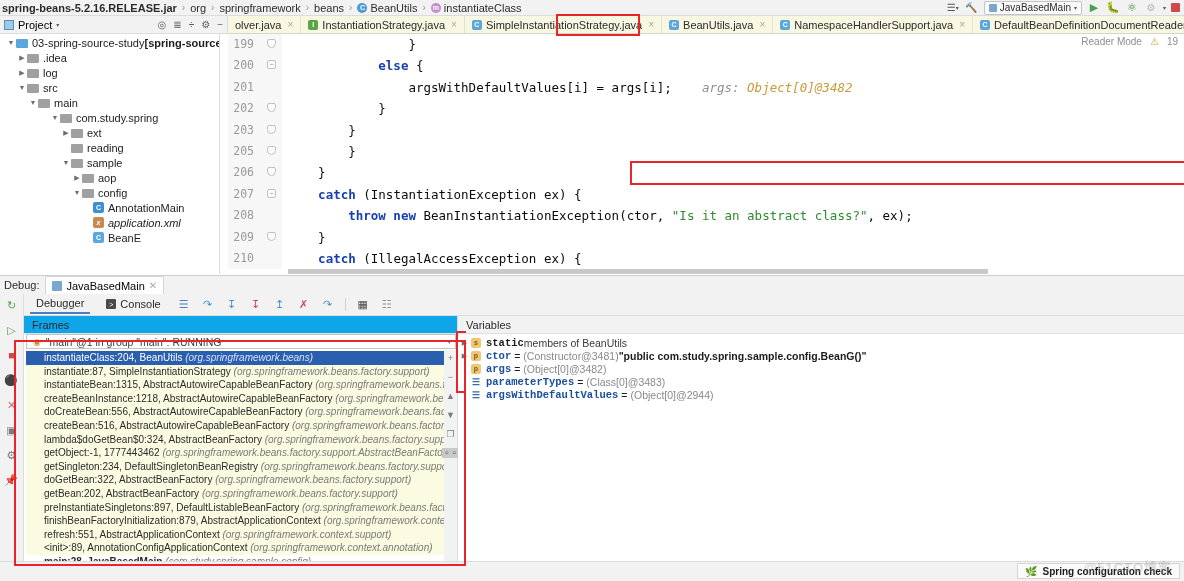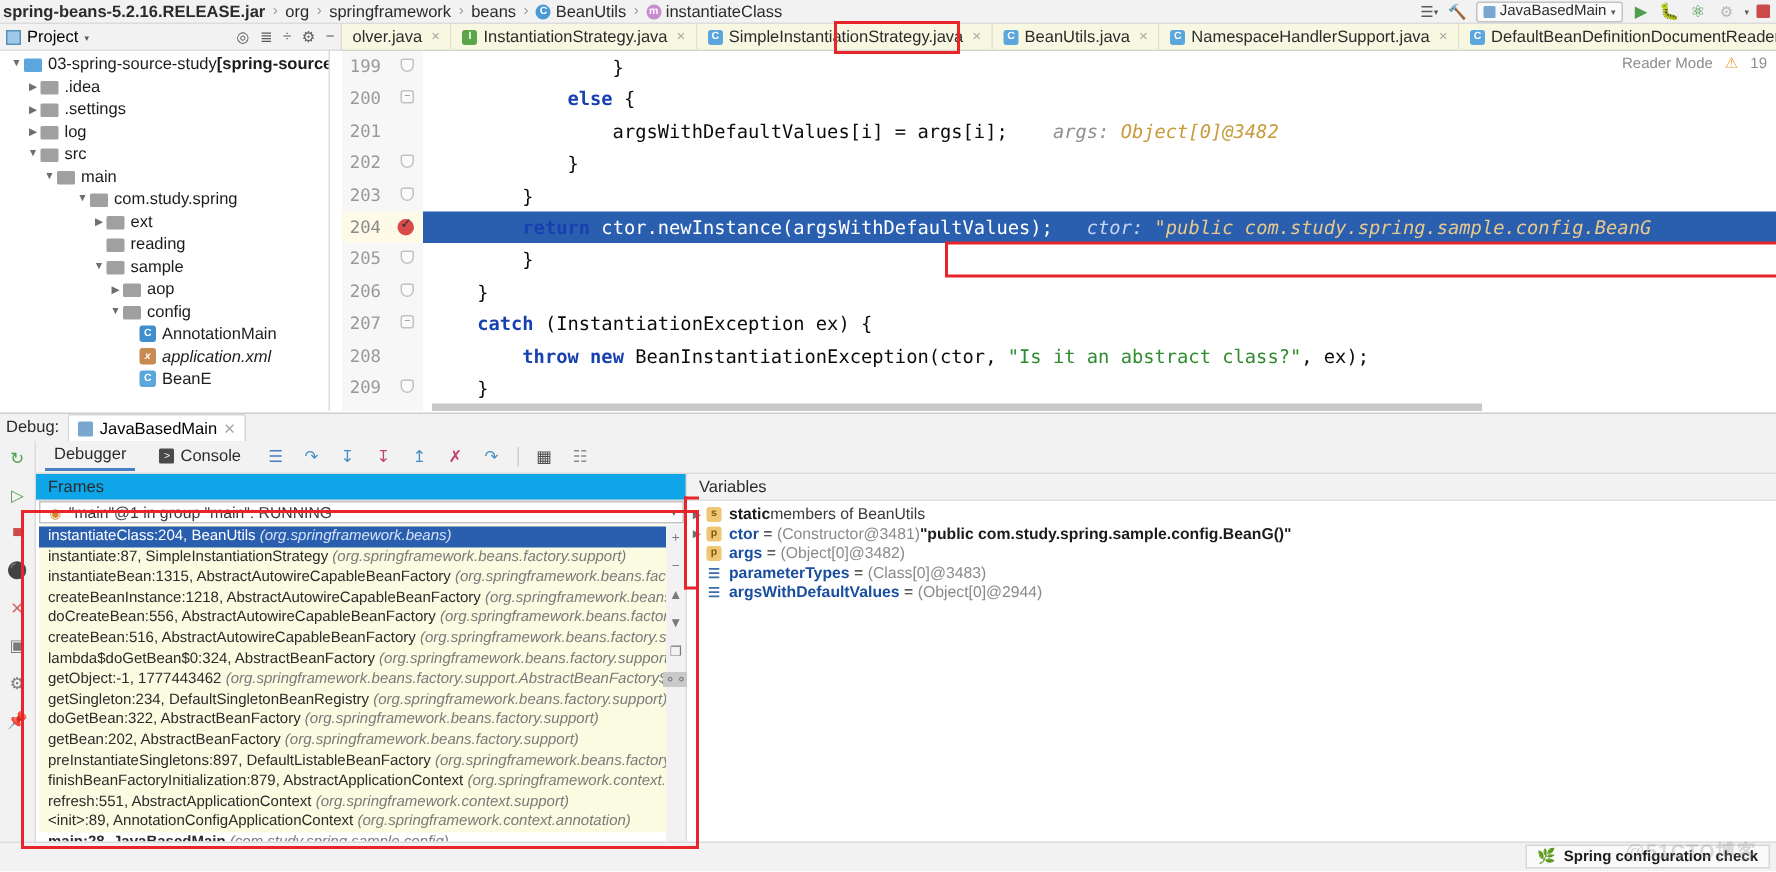--- a/index.html
+++ b/index.html
@@ -203,21 +203,21 @@
   }
   .thread-ico { color: #d38a2a; font-size: 9px; }
   .thread-caret { margin-left: auto; margin-right: 4px; font-size: 7px; color: #6a6a6a; }
 
   .frames-list {
     position: absolute; top: 350px; left: 26px; width: 430px; height: 211px;
     background: #fbfbe2; overflow: hidden; padding-top: 1px;
   }
   .frame-row {
     height: 13.6px; line-height: 13.6px; font-size: 10px; color: #2b2b2b;
-    padding-left: 6px; white-space: nowrap; overflow: hidden;
+    padding-left: 18px; white-space: nowrap; overflow: hidden;
   }
   .frame-row.sel { background: #2a5fb0; color: #ffffff; }
   .frame-row.last { background: #ffffff; font-weight: bold; }
   .fpkg { color: #7a7a7a; font-style: italic; font-weight: normal; }
   .frame-row.sel .fpkg { color: #d6e2f5; }
 
   .frames-side {
     position: absolute; top: 350px; left: 444px; width: 14px; height: 211px;
     background: #f2f2f2; display: flex; flex-direction: column; align-items: center;
     padding-top: 3px; gap: 9px; border-right: 1px solid #dcdcdc;
@@ -229,21 +229,21 @@
     background: #ffffff; overflow: hidden; padding-top: 2px;
   }
   .var-row { display: flex; align-items: center; height: 13px; font-size: 10.5px; white-space: nowrap; }
   .var-arrow { width: 13px; text-align: center; color: #6e6e6e; font-size: 7px; flex: none; }
   .var-badge {
     width: 10px; height: 10px; border-radius: 2px; margin-right: 5px; flex: none;
     display: inline-flex; align-items: center; justify-content: center;
     font-size: 7px; color: #7a5a10; font-weight: bold; background: #f0c674;
   }
   .var-badge.arr { background: none; color: #3a6ea5; font-size: 9px; }
-  .vname { color: #1a4fa0; font-weight: bold; }
+  .vname { color: #1a4fa0; font-weight: bold; font-family: Liberation Mono, monospace; }
   .vname.static { color: #1c1c1c; }
   .veq { color: #1c1c1c; margin: 0 3px; }
   .vval { color: #8a8a8a; }
   .vstr { color: #1c1c1c; font-weight: bold; }
   .vplain { color: #3a3a3a; font-weight: normal; }
 
   
   .annot { position: absolute; border: 2px solid #e8252a; pointer-events: none; z-index: 20; }
 
   
@@ -367,25 +367,20 @@
         <span style="font-weight: bold;"> [spring-source-study]</span>
       </div>
       <div class="tnode" style="padding-left: 17px;">
         <span class="tarrow">▶</span>
         <span class="tfolder"></span>
         <span>.idea</span>
       </div>
       <div class="tnode" style="padding-left: 17px;">
         <span class="tarrow">▶</span>
         <span class="tfolder"></span>
-        <span>.settings</span>
-      </div>
-      <div class="tnode" style="padding-left: 17px;">
-        <span class="tarrow">▶</span>
-        <span class="tfolder"></span>
         <span>log</span>
       </div>
       <div class="tnode" style="padding-left: 17px;">
         <span class="tarrow">▼</span>
         <span class="tfolder"></span>
         <span>src</span>
       </div>
       <div class="tnode" style="padding-left: 28px;">
         <span class="tarrow">▼</span>
         <span class="tfolder"></span>
@@ -474,27 +469,20 @@
             <span class="fold end"></span>
           </div>
           <div class="code-txt">            }</div>
         </div>
         <div class="code-row">
           <div class="gut-num">203</div>
           <div class="gut-mark">
             <span class="fold end"></span>
           </div>
           <div class="code-txt">        }</div>
-        </div>
-        <div class="code-row exec">
-          <div class="gut-num">204</div>
-          <div class="gut-mark">
-            <span class="bp"></span>
-          </div>
-          <div class="code-txt">        <span class="kw">return</span> ctor.newInstance(argsWithDefaultValues);   <span class="hint">ctor:</span> <span class="hintv">"public com.study.spring.sample.config.BeanG</span></div>
         </div>
         <div class="code-row">
           <div class="gut-num">205</div>
           <div class="gut-mark">
             <span class="fold end"></span>
           </div>
           <div class="code-txt">        }</div>
         </div>
         <div class="code-row">
           <div class="gut-num">206</div>

